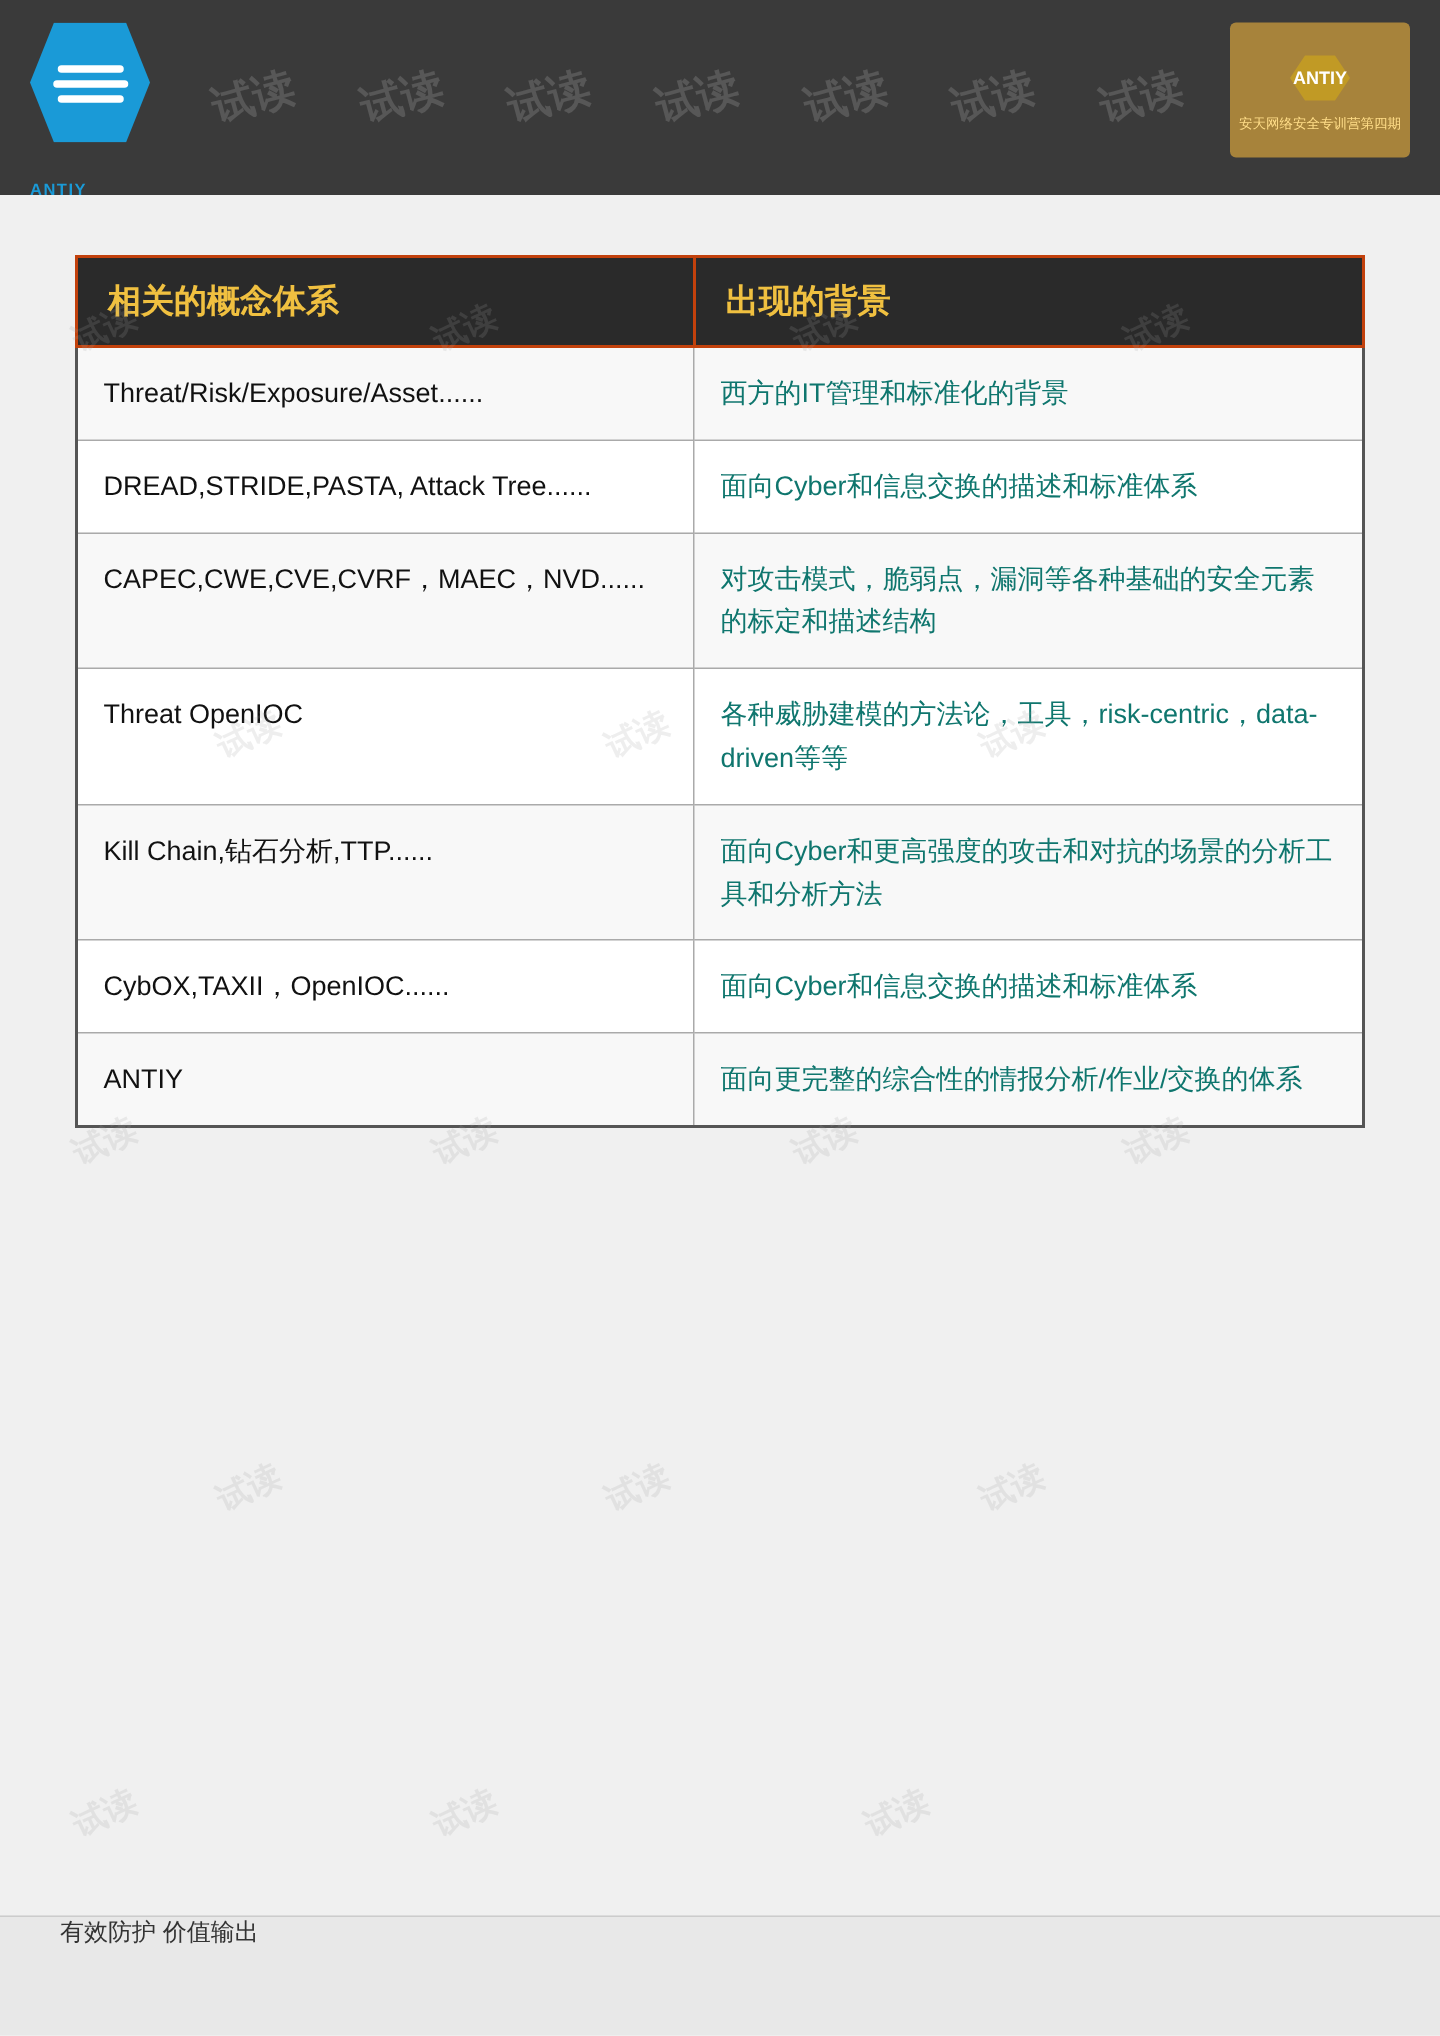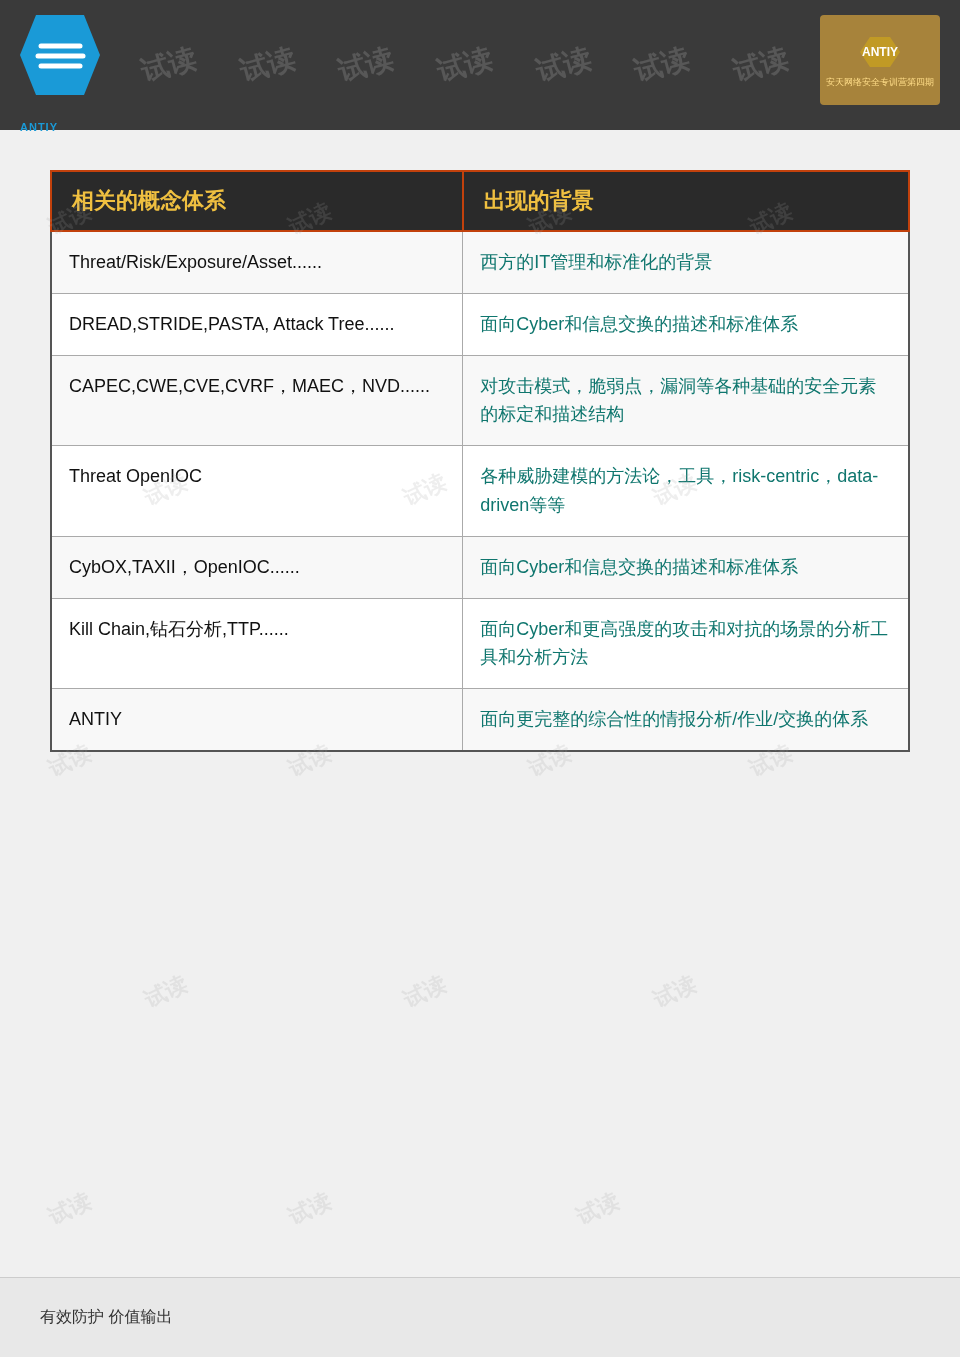--- a/index.html
+++ b/index.html
@@ -169,21 +169,21 @@
 
     
     .footer {
       position: absolute;
       bottom: 0;
       left: 0;
       width: 100%;
       height: 80px;
       background: #e8e8e8;
       display: flex;
-      align-items: center;
+      align-items: flex-start;
       justify-content: space-between;
       padding: 0 40px;
       border-top: 1px solid #ccc;
       margin-top: 32px;
     }
 
     .footer-left {
       font-size: 16px;
       color: #333;
       font-weight: 500;
@@ -294,26 +294,26 @@
         </tr>
         <tr>
           <td class="col-left">CAPEC,CWE,CVE,CVRF，MAEC，NVD......</td>
           <td class="col-right">对攻击模式，脆弱点，漏洞等各种基础的安全元素的标定和描述结构</td>
         </tr>
         <tr>
           <td class="col-left">Threat OpenIOC</td>
           <td class="col-right">各种威胁建模的方法论，工具，risk-centric，data-driven等等</td>
         </tr>
         <tr>
+          <td class="col-left">Kill Chain,钻石分析,TTP......</td>
+          <td class="col-right">面向Cyber和更高强度的攻击和对抗的场景的分析工具和分析方法</td>
+        </tr>
+        <tr>
           <td class="col-left">CybOX,TAXII，OpenIOC......</td>
           <td class="col-right">面向Cyber和信息交换的描述和标准体系</td>
-        </tr>
-        <tr>
-          <td class="col-left">Kill Chain,钻石分析,TTP......</td>
-          <td class="col-right">面向Cyber和更高强度的攻击和对抗的场景的分析工具和分析方法</td>
         </tr>
         <tr>
           <td class="col-left">ANTIY</td>
           <td class="col-right">面向更完整的综合性的情报分析/作业/交换的体系</td>
         </tr>
       </tbody>
   </table>
 </div>
 
 <div class="footer">

